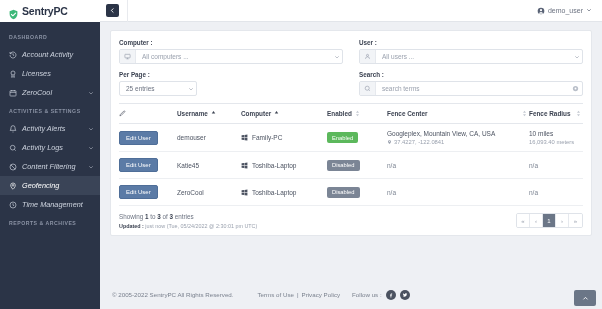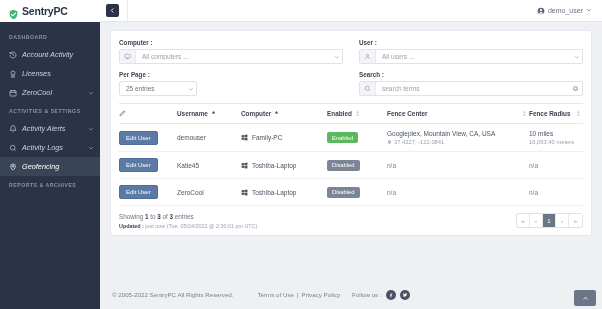--- a/index.html
+++ b/index.html
@@ -221,32 +221,55 @@
         </span>
         <span class="side-label">Activity Logs</span>
         <span class="side-caret">
           <svg viewBox="0 0 24 24" fill="none" stroke="#cdd3de" stroke-width="3">
               <path d="m5 9 7 7 7-7"></path>
             </svg>
         </span>
       </div>
 
 
+      <div class="side-item">
+        <span class="side-icon">
+          <svg viewBox="0 0 24 24" fill="none" stroke="#cdd3de" stroke-width="2">
+              <circle cx="12" cy="12" r="9"></circle>
+              <path d="m5.6 5.6 12.8 12.8"></path>
+            </svg>
+        </span>
+        <span class="side-label">Content Filtering</span>
+        <span class="side-caret">
+          <svg viewBox="0 0 24 24" fill="none" stroke="#cdd3de" stroke-width="3">
+              <path d="m5 9 7 7 7-7"></path>
+            </svg>
+        </span>
+      </div>
 
       <div class="side-item active">
         <span class="side-icon">
           <svg viewBox="0 0 24 24" fill="none" stroke="#ffffff" stroke-width="2">
               <path d="M12 22s7-6.2 7-12a7 7 0 1 0-14 0c0 5.8 7 12 7 12z"></path>
               <circle cx="12" cy="10" r="2.5"></circle>
             </svg>
         </span>
         <span class="side-label">Geofencing</span>
       </div>
 
 
+      <div class="side-item">
+        <span class="side-icon">
+          <svg viewBox="0 0 24 24" fill="none" stroke="#cdd3de" stroke-width="2">
+              <circle cx="12" cy="12" r="9"></circle>
+              <path d="M12 7v5.5l3.5 2"></path>
+            </svg>
+        </span>
+        <span class="side-label">Time Management</span>
+      </div>
 
       <div class="side-section">REPORTS &amp; ARCHIVES</div>
     </div>
   </aside>
 
   <div class="main">
 
     <div class="topbar">
       <div class="collapse-btn">
         <span>

